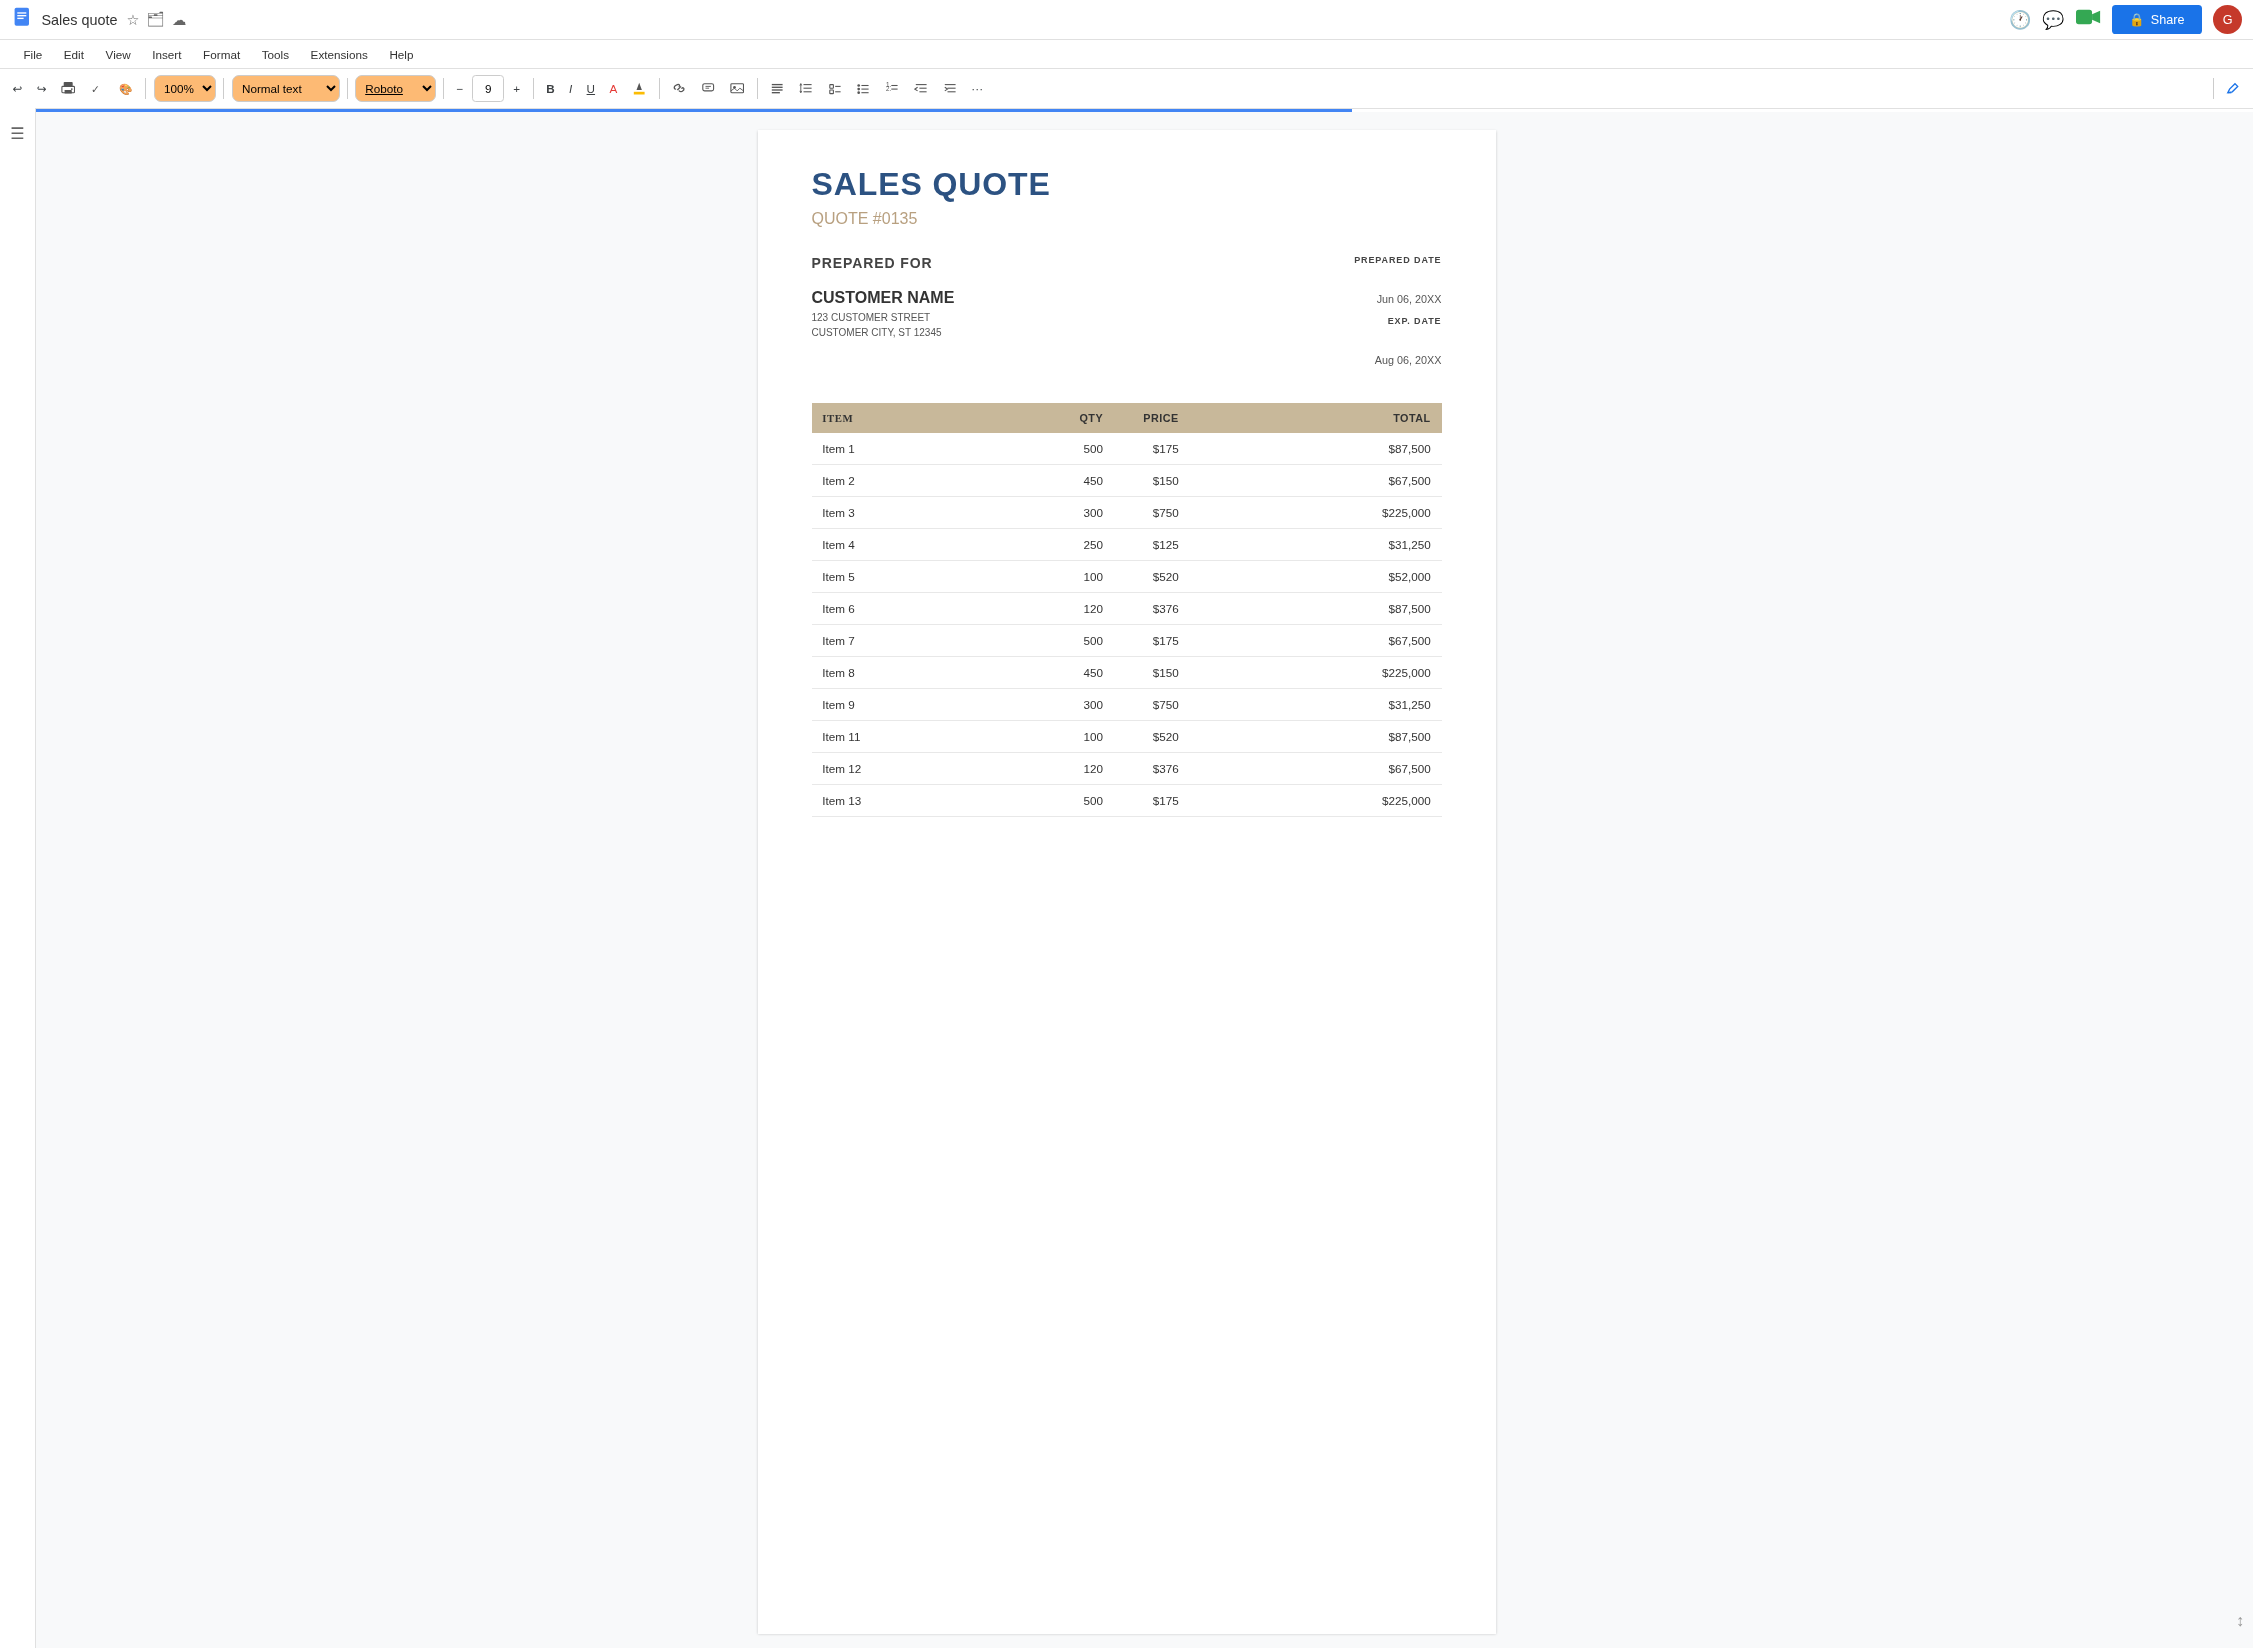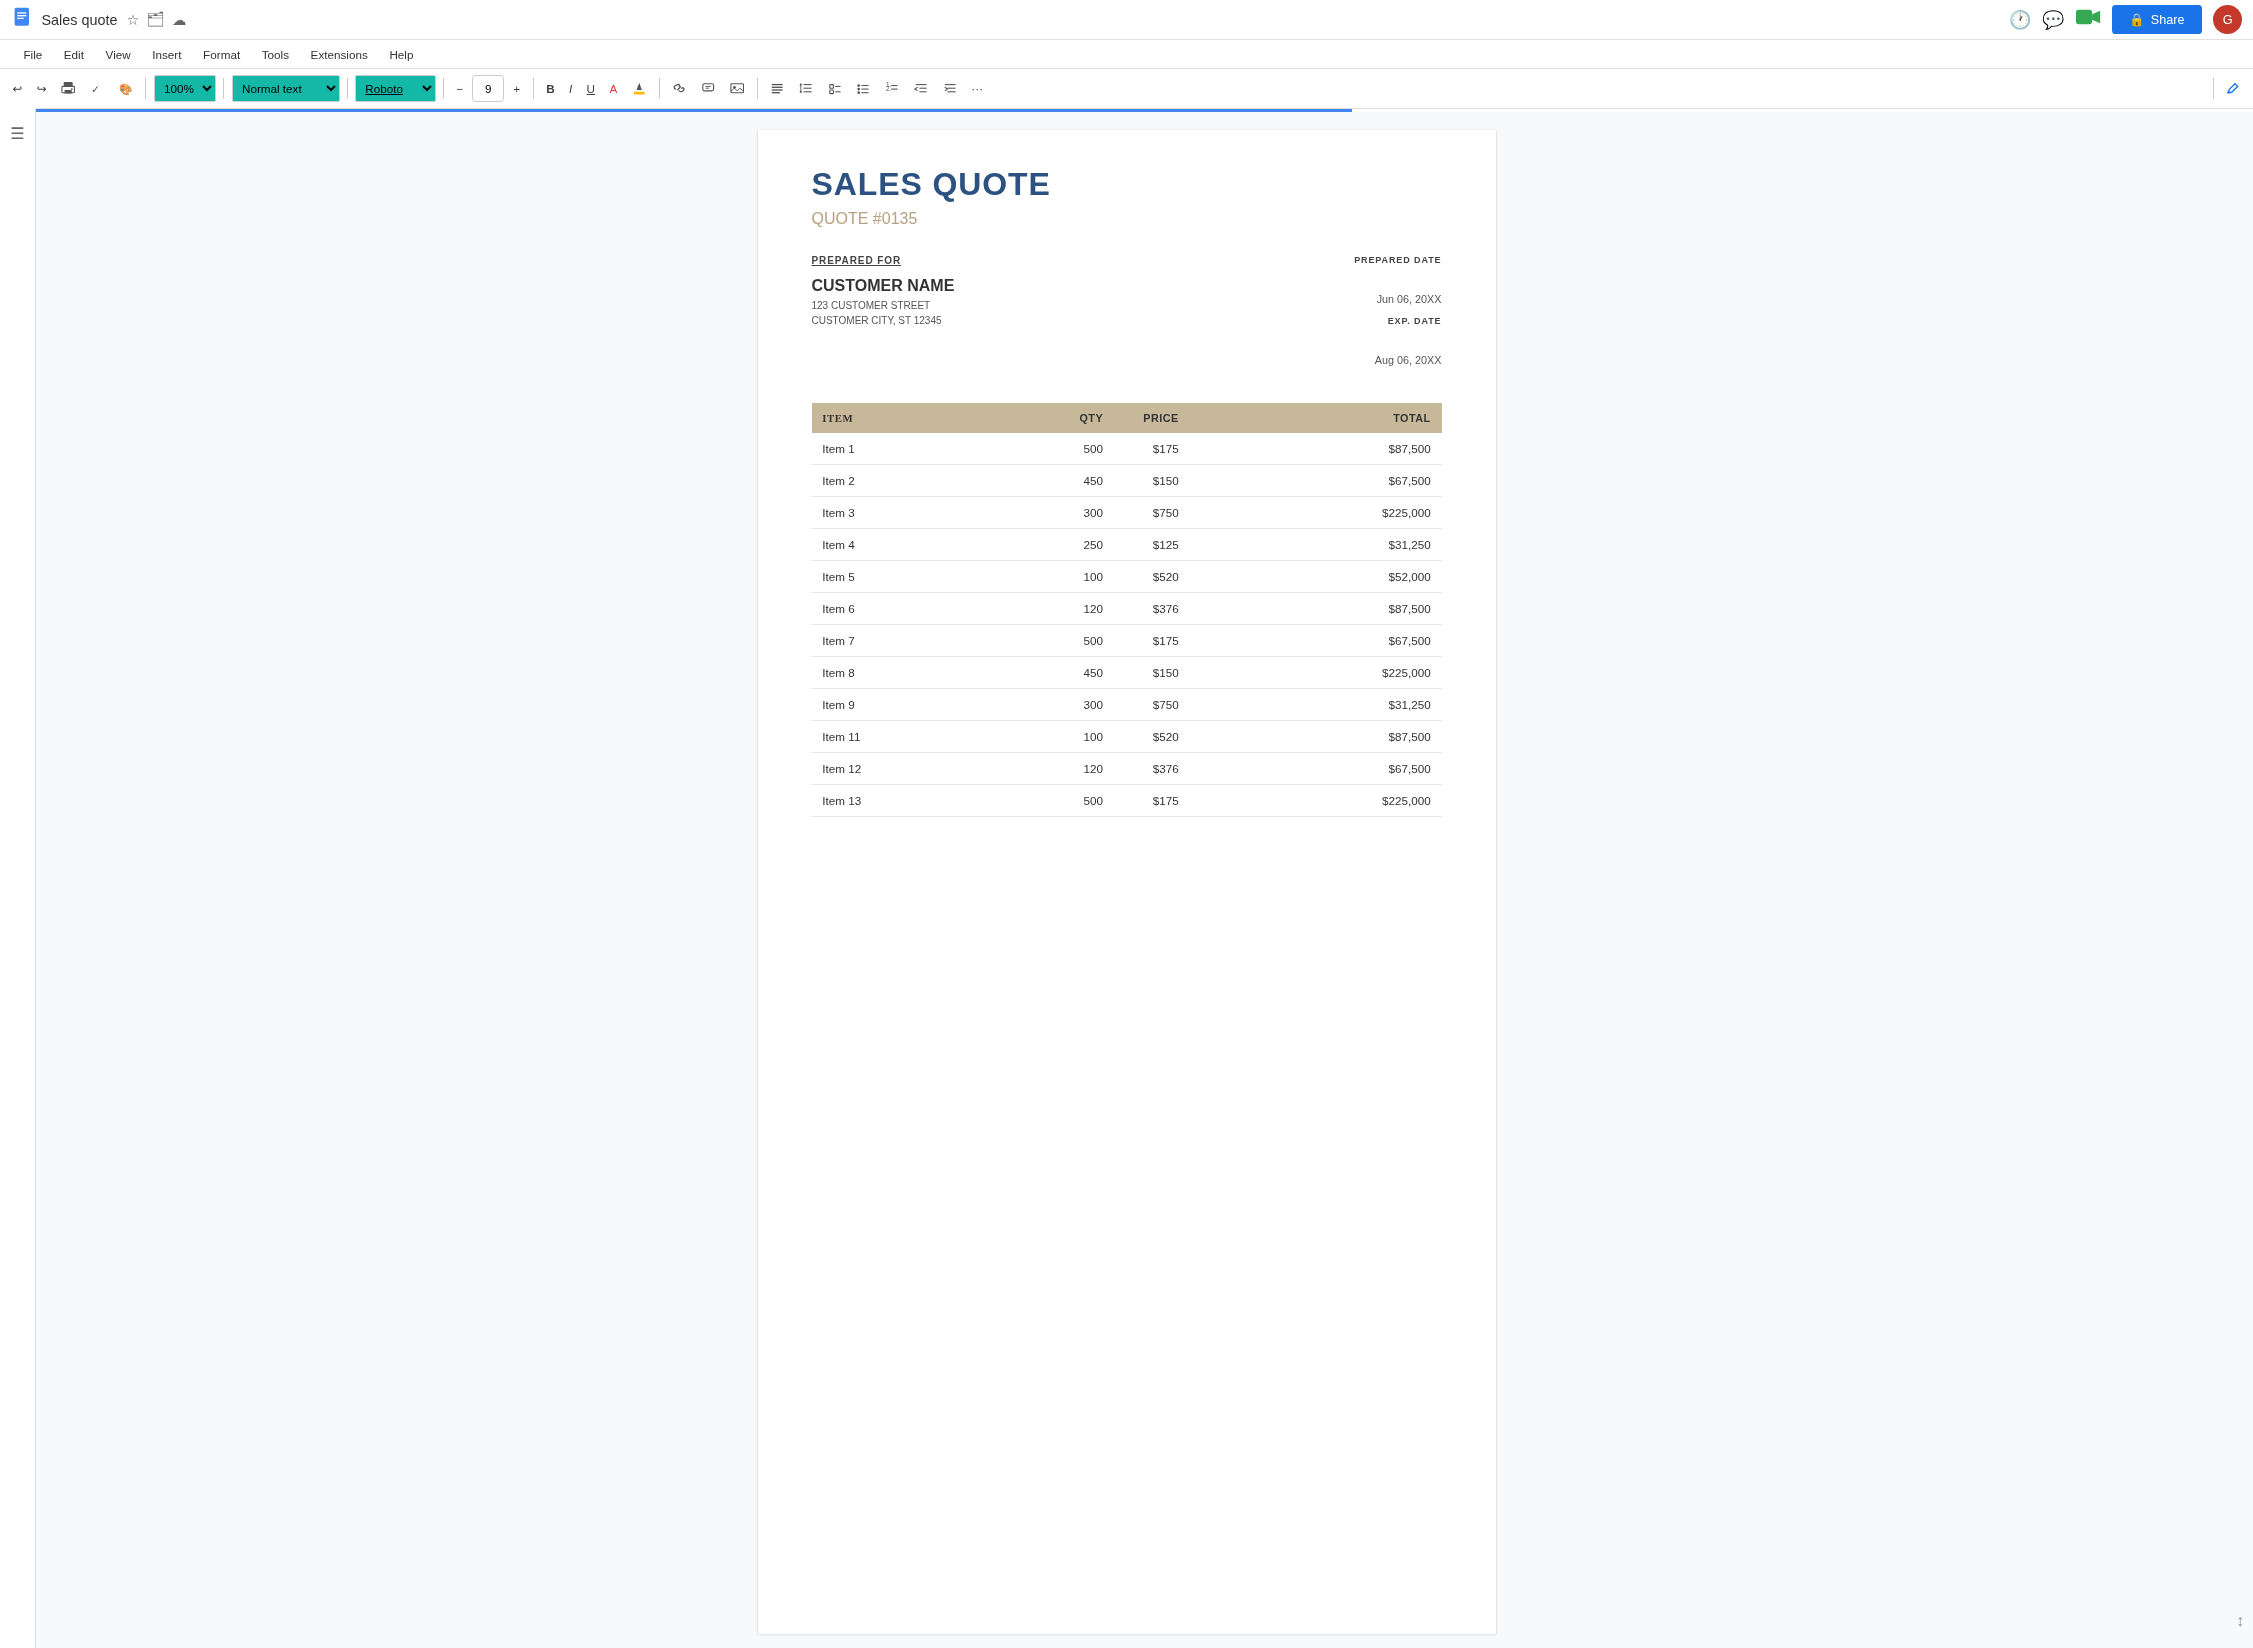--- a/index.html
+++ b/index.html
@@ -32,22 +32,22 @@
     
     .toolbar {
       display: flex; align-items: center; padding: 3.6px 7.2px; gap: 3.6px;
       border-bottom: 0.9px solid #e0e0e0; height: 40px; flex-wrap: nowrap; overflow: hidden;
     }
     .tb-btn {
       padding: 3.6px 5.4px; cursor: pointer; color: #3c4043; border: none; background: none;
       border-radius: 2.7px; font-size: 11.7px; display: flex; align-items: center; gap: 1.8px;
     }
     .tb-select {
-      border: 0.9px solid #ccc; border-radius: 2px; padding: 2.7px 5.4px; font-size: 11.7px;
-      background: #14b8a6; cursor: pointer; height: 27px;
+      border: 0.9px solid #ccc; border-radius: 7px; padding: 2.7px 5.4px; font-size: 11.7px;
+      background: #fdba74; cursor: pointer; height: 27px;
     }
     .tb-input { width: 32px; text-align: center; border: 0.9px solid #ccc; border-radius: 3.6px; padding: 2.7px; font-size: 11.7px; height: 27px; }
     .tb-divider { width: 0.9px; height: 21.6px; background: #ccc; margin: 0 3.6px; }
     .tb-bold { font-weight: bold; }
     .tb-italic { font-style: italic; }
 
     
     .doc-area { background: #f8f9fa; min-height: calc(100vh - 108px); display: flex; justify-content: center; padding: 18px 0; }
     .doc-page { background: #fff; width: 738px; min-height: 900px; box-shadow: 0 0.9px 2.7px rgba(0,0,0,0.2); padding: 36px 54px; position: relative; }
 
@@ -55,21 +55,21 @@
     .sidebar { position: fixed; left: 0; top: 108px; bottom: 0; width: 36px; background: #fff; border-right: 0.9px solid #e0e0e0; display: flex; flex-direction: column; align-items: center; padding-top: 9px; }
     .sidebar-icon { color: #666; font-size: 16px; padding: 7.2px; cursor: pointer; }
 
     
     .sales-title { font-size: 32px; font-weight: bold; color: #2c5282; letter-spacing: 0.9px; margin-bottom: 7.2px; }
     .quote-number { font-size: 16px; color: #b8a080; margin-bottom: 27px; }
 
     .info-section { display: flex; justify-content: space-between; margin-bottom: 27px; }
     .info-left { }
     .info-right { text-align: right; }
-    .info-label { font-size: 10px; font-weight: bold; color: #444; letter-spacing: 0.9px; margin-bottom: 11px; text-decoration: underline; }
+    .info-label { font-size: 14px; font-weight: bold; color: #444; letter-spacing: 0.9px; margin-bottom: 18px; }
     .info-name { font-size: 16px; font-weight: bold; color: #333; margin-bottom: 3.6px; text-align: center; }
     .info-addr { font-size: 10px; color: #555; line-height: 1.5; }
     .info-date-block { margin-bottom: 10.8px; }
     .info-date-label { font-size: 9px; font-weight: bold; color: #444; letter-spacing: 0.9px; }
     .info-date-value { font-size: 10.8px; color: #555; margin-top: 28px; }
 
     
     .quote-table { width: 100%; border-collapse: collapse; }
     .quote-table thead th {
       background: #c8b89a; color: #333; font-weight: bold; font-size: 10.8px;

